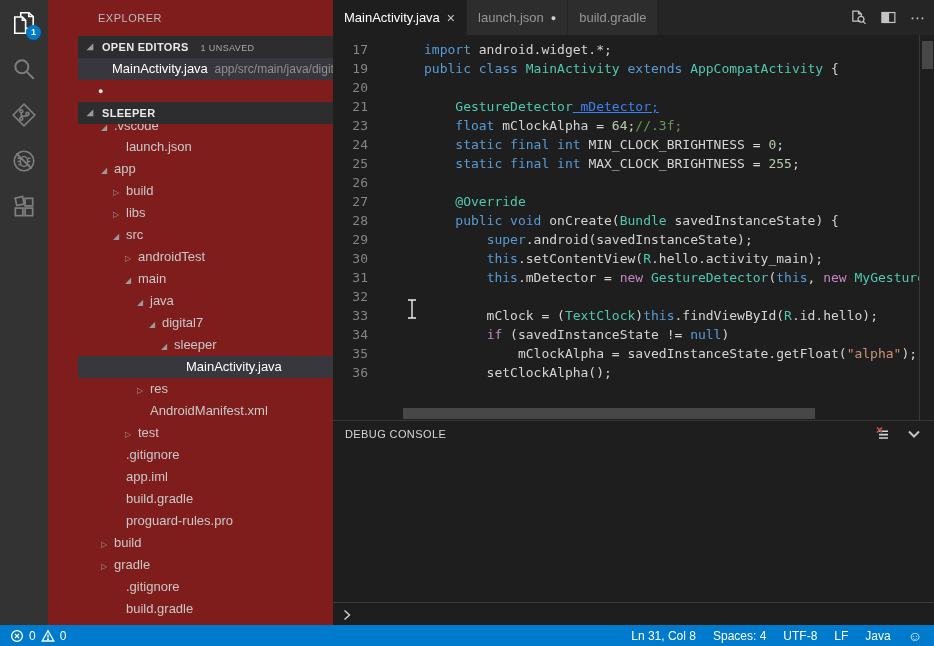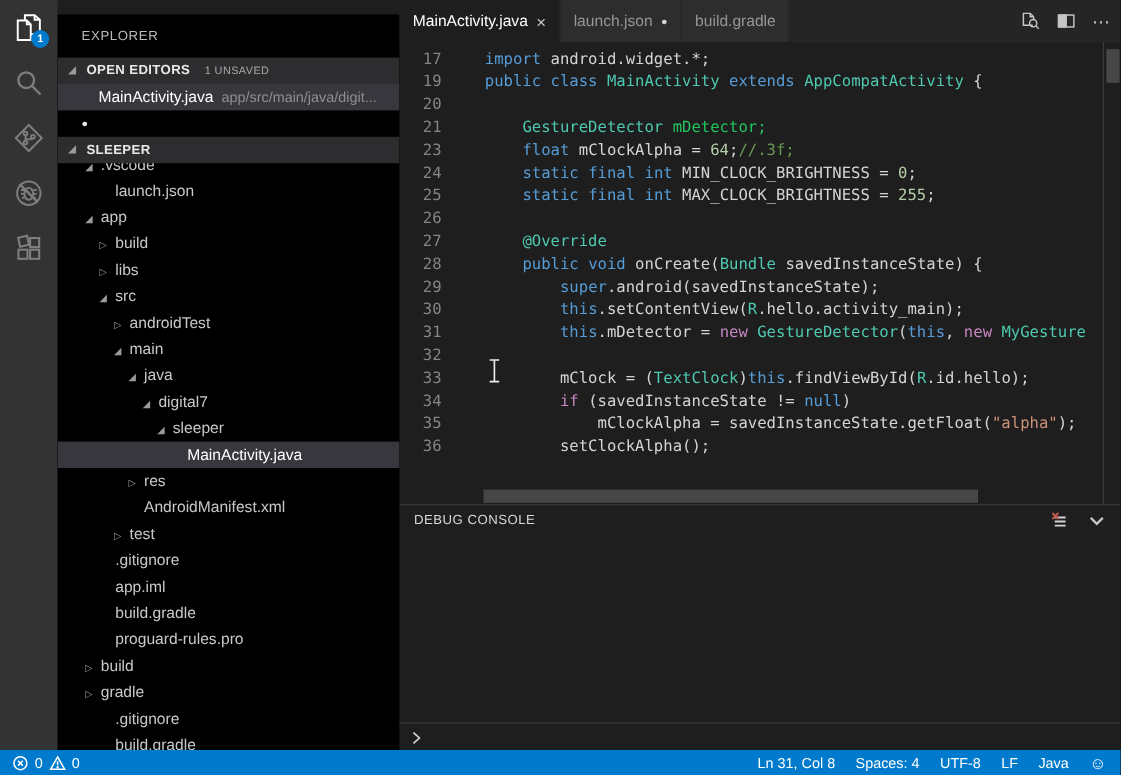--- a/index.html
+++ b/index.html
@@ -8,21 +8,21 @@
   svg{display:block;}
 
   
   .activitybar{position:absolute;left:0;top:0;width:48px;height:625px;background:#333333;}
   .ab-item{position:relative;width:48px;height:46px;display:flex;align-items:center;justify-content:center;color:#7e7e7e;cursor:pointer;}
   .ab-item.active{color:#ffffff;}
   .ab-badge{position:absolute;left:26px;top:25px;width:15px;height:15px;border-radius:50%;
             background:#007acc;color:#fff;font-size:9px;line-height:15px;text-align:center;font-weight:bold;}
 
   
-  .sidebar{position:absolute;left:48px;top:12px;width:285px;height:625px;background:#000000;overflow:hidden;font-size:13px;}
+  .sidebar{position:absolute;left:48px;top:0;width:285px;height:625px;background:#7f1d1d;overflow:hidden;font-size:13px;padding-left:30px;}
   .sb-title{height:36px;line-height:36px;padding-left:20px;font-size:11px;color:#bcbcbc;letter-spacing:.5px;}
   .row{position:relative;height:22px;line-height:22px;white-space:nowrap;cursor:pointer;}
   .sec-head{background:#2d2d30;font-size:11px;font-weight:bold;color:#e8e8e8;}
   .sec-head .tw{position:absolute;left:9px;top:0;width:12px;color:#9a9a9a;font-size:8px;}
   .sec-head .lbl{padding-left:24px;letter-spacing:.3px;}
   .sec-badge{font-weight:normal;font-size:9px;color:#a8a8a8;margin-left:12px;letter-spacing:.4px;}
   .oe-row .nm{position:absolute;left:34px;}
   .oe-row .dot{position:absolute;left:20px;font-size:9px;color:#e6e6e6;}
   .oe-row .desc{color:#8f8f8f;font-size:12px;}
   .row.sel{background:#37373d;}
@@ -42,21 +42,21 @@
   .tab .close{font-size:14px;color:#c8c8c8;line-height:1;}
   .tab .mod{font-size:9px;color:#d4d4d4;}
   .tab-actions{position:absolute;right:8px;top:0;height:35px;display:flex;align-items:center;gap:13px;color:#c5c5c5;}
   .tab-actions .ell{font-size:15px;letter-spacing:1px;color:#c5c5c5;cursor:pointer;}
 
   
   .editor{position:absolute;left:0;top:35px;right:0;height:385px;background:#1e1e1e;overflow:hidden;}
   .editor-content{position:absolute;left:0;top:0;right:14px;bottom:0;overflow:hidden;padding-top:5px;}
   .line{display:flex;height:19px;font:13px/19px "DejaVu Sans Mono",monospace;}
   .ln{flex:0 0 35px;text-align:right;color:#858585;}
-  .lc{margin-left:36px;white-space:pre;}
+  .lc{margin-left:56px;white-space:pre;}
   .vscroll{position:absolute;right:0;top:0;bottom:0;width:14px;background:#1e1e1e;border-left:1px solid rgba(110,110,110,.35);}
   .vthumb{position:absolute;left:2px;right:1px;top:6px;height:28px;background:rgba(121,121,121,.45);}
   .hthumb{position:absolute;left:70px;bottom:1px;width:412px;height:11px;background:rgba(121,121,121,.45);}
 
   
   .panel{position:absolute;left:0;top:420px;right:0;height:205px;background:#1e1e1e;border-top:1px solid rgba(128,128,128,.25);}
   .panel-head{height:26px;display:flex;align-items:center;padding:0 12px;font-size:11px;color:#d7d7d7;letter-spacing:.4px;}
   .panel-head .sp{flex:1;}
   .panel-head .picon{margin-left:16px;cursor:pointer;}
   .repl{position:absolute;left:0;right:0;bottom:0;height:23px;border-top:1px solid #3a3a3a;display:flex;align-items:center;padding-left:9px;}
@@ -266,21 +266,21 @@
           <div class="line">
             <span class="ln">19</span>
             <span class="lc"><span class="c-kw" style="color: rgb(86, 156, 214);">public</span><span class="c-fg" style="color: rgb(212, 212, 212);"> </span><span class="c-kw" style="color: rgb(86, 156, 214);">class</span><span class="c-fg" style="color: rgb(212, 212, 212);"> </span><span class="c-ty" style="color: rgb(78, 201, 176);">MainActivity</span><span class="c-fg" style="color: rgb(212, 212, 212);"> </span><span class="c-kw" style="color: rgb(86, 156, 214);">extends</span><span class="c-fg" style="color: rgb(212, 212, 212);"> </span><span class="c-ty" style="color: rgb(78, 201, 176);">AppCompatActivity</span><span class="c-fg" style="color: rgb(212, 212, 212);"> {</span></span>
           </div>
           <div class="line">
             <span class="ln">20</span>
             <span class="lc"></span>
           </div>
           <div class="line">
             <span class="ln">21</span>
-            <span class="lc"><span class="c-fg" style="color: rgb(212, 212, 212);">    </span><span class="c-ty" style="color: rgb(78, 201, 176);">GestureDetector</span><span class="c-fg" style="color: #22c55e;"> mDetector;</span></span>
+            <span class="lc"><span class="c-fg" style="color: rgb(212, 212, 212);">    </span><span class="c-ty" style="color: rgb(78, 201, 176);">GestureDetector</span><span class="c-fg" style="color: #3b82f6; text-decoration: underline;"> mDetector;</span></span>
           </div>
           <div class="line">
             <span class="ln">23</span>
             <span class="lc"><span class="c-fg" style="color: rgb(212, 212, 212);">    </span><span class="c-kw" style="color: rgb(86, 156, 214);">float</span><span class="c-fg" style="color: rgb(212, 212, 212);"> mClockAlpha = </span><span class="c-num" style="color: rgb(181, 206, 168);">64</span><span class="c-fg" style="color: rgb(212, 212, 212);">;</span><span class="c-com" style="color: rgb(106, 153, 85);">//.3f;</span></span>
           </div>
           <div class="line">
             <span class="ln">24</span>
             <span class="lc"><span class="c-fg" style="color: rgb(212, 212, 212);">    </span><span class="c-kw" style="color: rgb(86, 156, 214);">static</span><span class="c-fg" style="color: rgb(212, 212, 212);"> </span><span class="c-kw" style="color: rgb(86, 156, 214);">final</span><span class="c-fg" style="color: rgb(212, 212, 212);"> </span><span class="c-kw" style="color: rgb(86, 156, 214);">int</span><span class="c-fg" style="color: rgb(212, 212, 212);"> MIN_CLOCK_BRIGHTNESS = </span><span class="c-num" style="color: rgb(181, 206, 168);">0</span><span class="c-fg" style="color: rgb(212, 212, 212);">;</span></span>
           </div>
           <div class="line">

